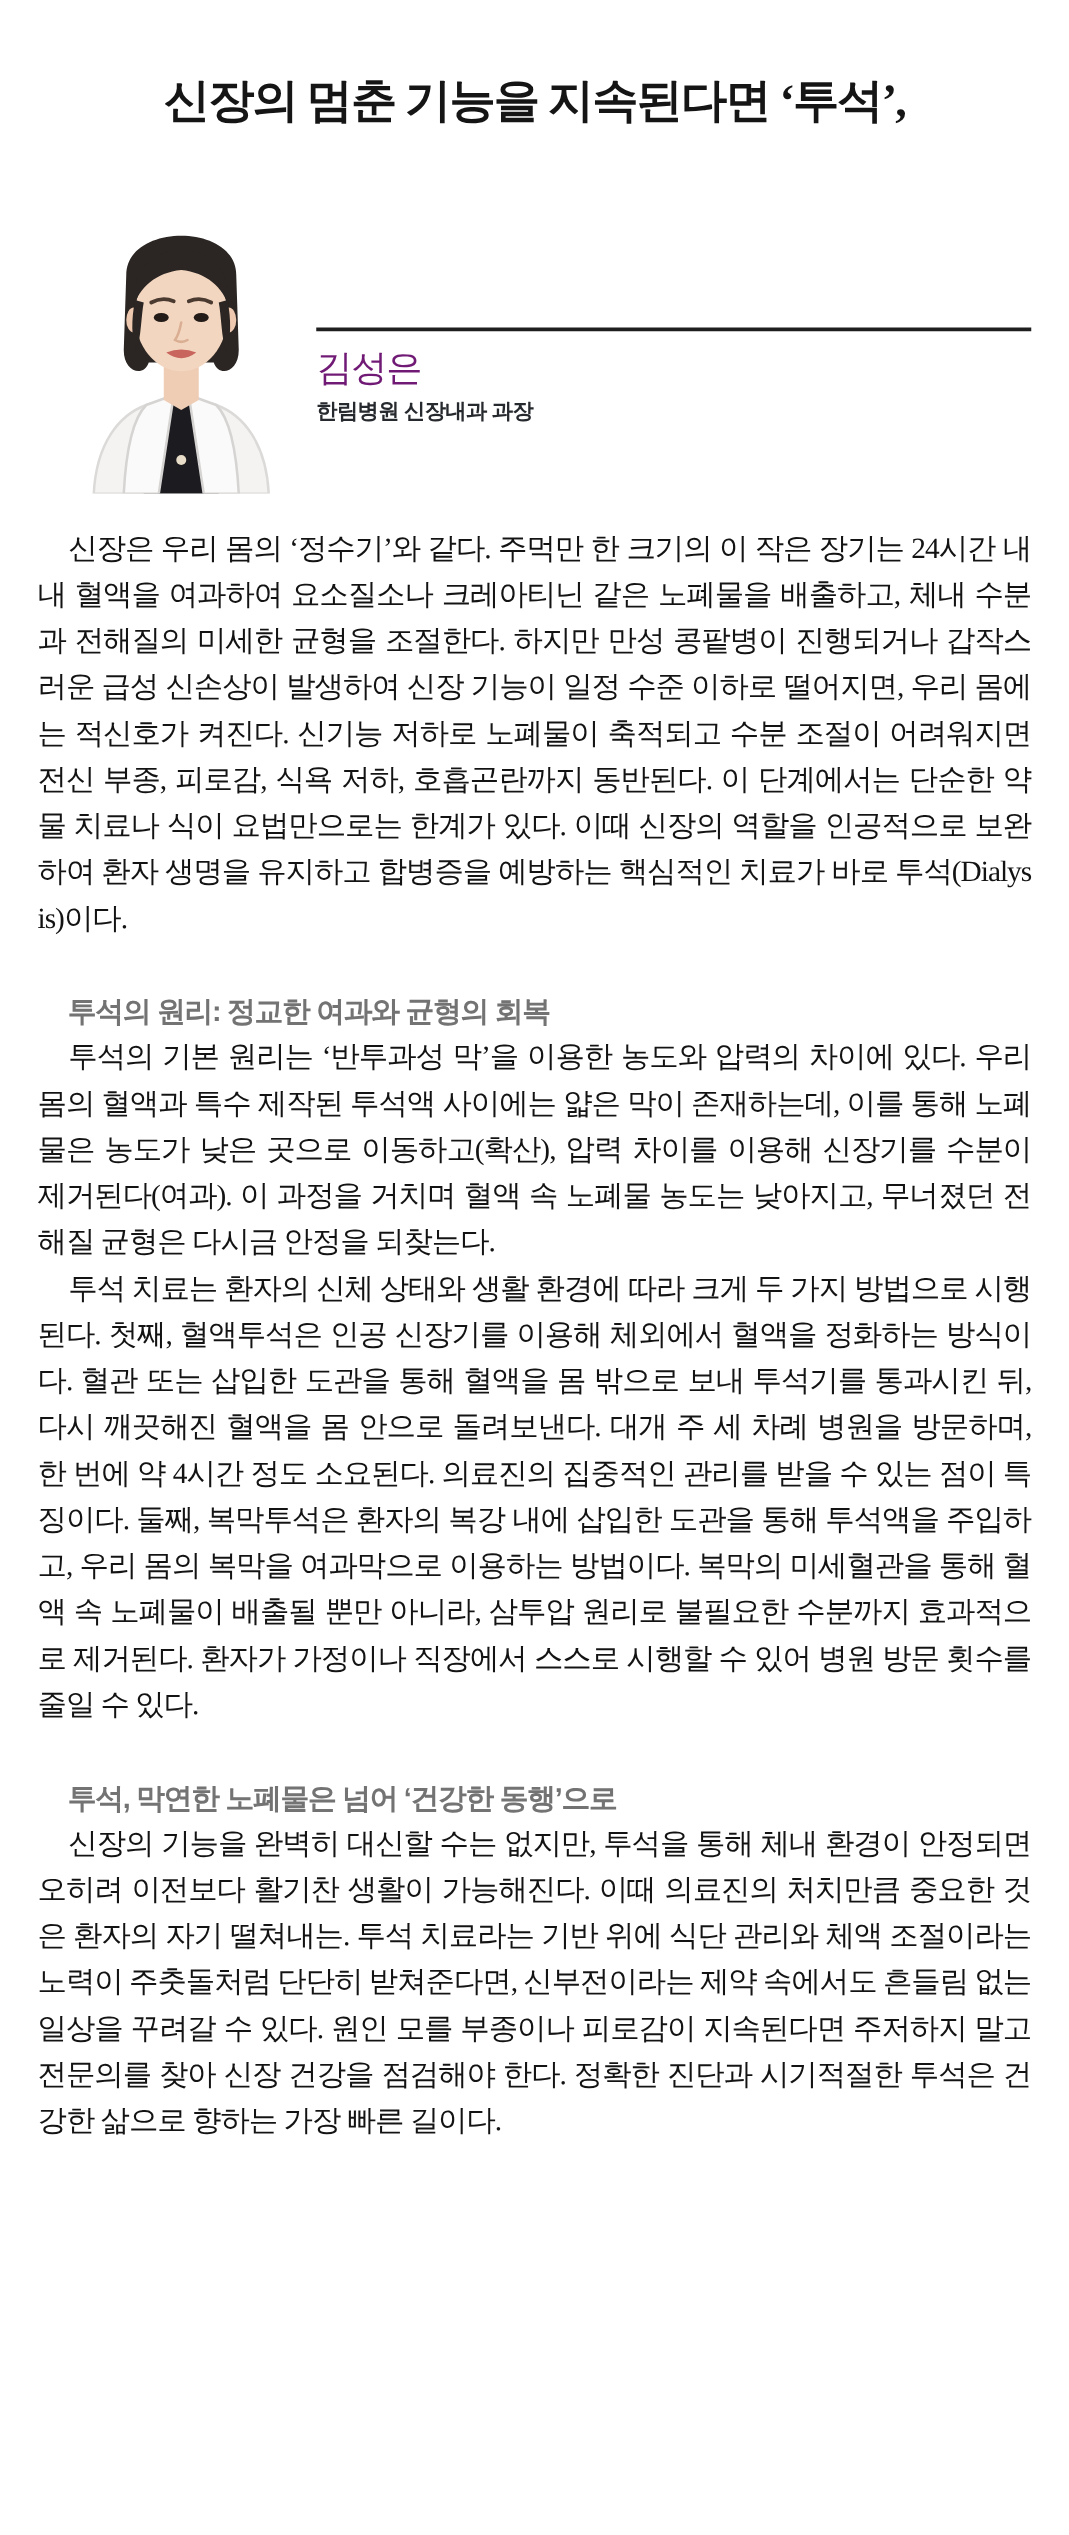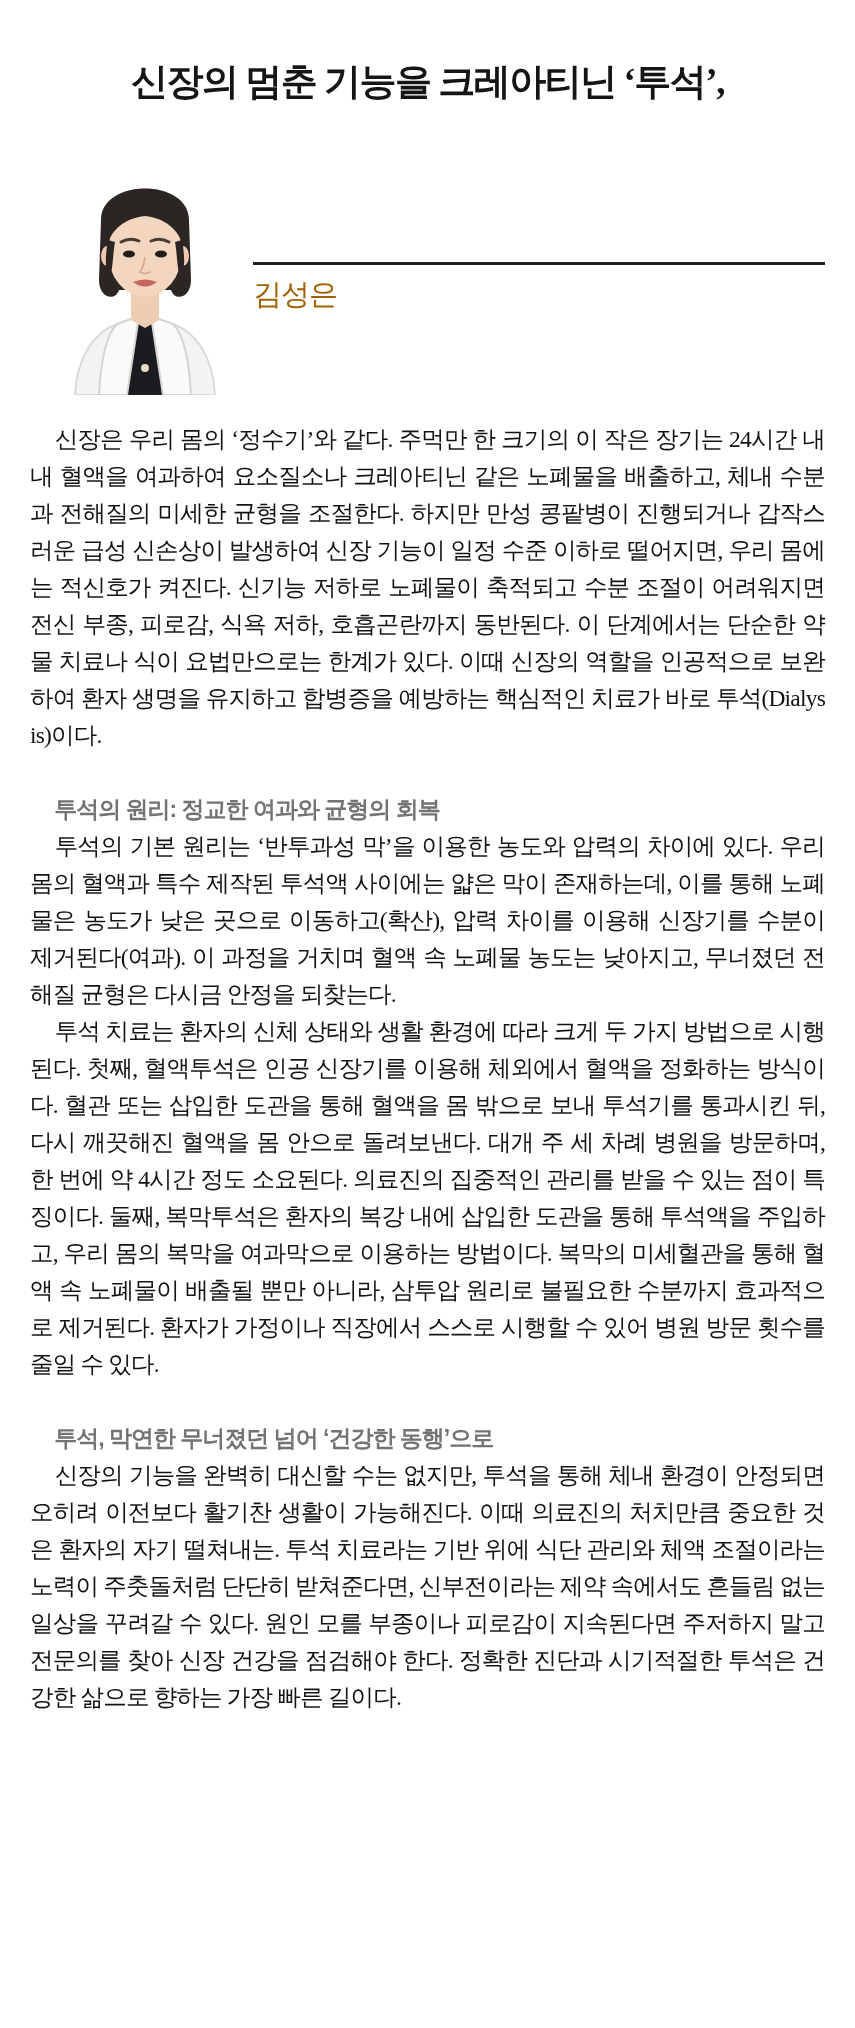--- a/index.html
+++ b/index.html
@@ -68,21 +68,21 @@
     margin-top: 14px;
     height: 3px;
     background: #1f1f1f;
   }
   .author-name {
     margin-top: 10px;
     font-family: Liberation Serif, serif;
     font-weight: 500;
     font-size: 29px;
     letter-spacing: -1px;
-    color: #a16207;
+    color: #701a75;
   }
   .author-affiliation {
     margin-top: 2px;
     font-family: "Liberation Sans", "DejaVu Sans", sans-serif;
     font-weight: 700;
     font-size: 17px;
     letter-spacing: -0.5px;
     color: #26292d;
   }
 
@@ -109,21 +109,21 @@
     letter-spacing: -1px;
     color: #737373;
   }
 </style>
 </head>
 <body>
 
 <div class="page">
 
   <h1 class="headline">
-    <div>신장의 멈춘 기능을 크레아티닌 ‘투석’,</div>
+    <div>신장의 멈춘 기능을 지속된다면 ‘투석’,</div>
   </h1>
 
   <div class="author-block">
 
     <div class="photo-wrap">
       <svg width="180" height="235" viewBox="0 0 180 235" xmlns="http://www.w3.org/2000/svg">
 
         <rect x="0" y="0" width="180" height="235" fill="#ffffff"></rect>
 
         <path d="M20 235 C22 195 40 172 62 164 L90 156 L118 164 C140 172 158 195 160 235 Z" fill="#f4f3f2" stroke="#dcdad8" stroke-width="2"></path>
@@ -156,28 +156,29 @@
 
         <path d="M90 98 Q88 108 85 112 Q90 115 95 112" stroke="#d9ae92" stroke-width="2" fill="none" stroke-linecap="round"></path>
 
         <path d="M78 122 Q90 117 102 122 Q90 131 78 122 Z" fill="#c8655c"></path>
       </svg>
     </div>
 
     <div class="author-right">
       <div class="header-rule"></div>
       <div class="author-name">김성은</div>
+      <div class="author-affiliation">한림병원 신장내과 과장</div>
     </div>
   </div>
 
   <div class="article-body">
     <p>신장은 우리 몸의 ‘정수기’와 같다. 주먹만 한 크기의 이 작은 장기는 24시간 내내 혈액을 여과하여 요소질소나 크레아티닌 같은 노폐물을 배출하고, 체내 수분과 전해질의 미세한 균형을 조절한다. 하지만 만성 콩팥병이 진행되거나 갑작스러운 급성 신손상이 발생하여 신장 기능이 일정 수준 이하로 떨어지면, 우리 몸에는 적신호가 켜진다. 신기능 저하로 노폐물이 축적되고 수분 조절이 어려워지면 전신 부종, 피로감, 식욕 저하, 호흡곤란까지 동반된다. 이 단계에서는 단순한 약물 치료나 식이 요법만으로는 한계가 있다. 이때 신장의 역할을 인공적으로 보완하여 환자 생명을 유지하고 합병증을 예방하는 핵심적인 치료가 바로 투석(Dialysis)이다.</p>
 
     <div class="section-heading">투석의 원리: 정교한 여과와 균형의 회복</div>
     <p>투석의 기본 원리는 ‘반투과성 막’을 이용한 농도와 압력의 차이에 있다. 우리 몸의 혈액과 특수 제작된 투석액 사이에는 얇은 막이 존재하는데, 이를 통해 노폐물은 농도가 낮은 곳으로 이동하고(확산), 압력 차이를 이용해 신장기를 수분이 제거된다(여과). 이 과정을 거치며 혈액 속 노폐물 농도는 낮아지고, 무너졌던 전해질 균형은 다시금 안정을 되찾는다.</p>
 
     <p>투석 치료는 환자의 신체 상태와 생활 환경에 따라 크게 두 가지 방법으로 시행된다. 첫째, 혈액투석은 인공 신장기를 이용해 체외에서 혈액을 정화하는 방식이다. 혈관 또는 삽입한 도관을 통해 혈액을 몸 밖으로 보내 투석기를 통과시킨 뒤, 다시 깨끗해진 혈액을 몸 안으로 돌려보낸다. 대개 주 세 차례 병원을 방문하며, 한 번에 약 4시간 정도 소요된다. 의료진의 집중적인 관리를 받을 수 있는 점이 특징이다. 둘째, 복막투석은 환자의 복강 내에 삽입한 도관을 통해 투석액을 주입하고, 우리 몸의 복막을 여과막으로 이용하는 방법이다. 복막의 미세혈관을 통해 혈액 속 노폐물이 배출될 뿐만 아니라, 삼투압 원리로 불필요한 수분까지 효과적으로 제거된다. 환자가 가정이나 직장에서 스스로 시행할 수 있어 병원 방문 횟수를 줄일 수 있다.</p>
 
-    <div class="section-heading">투석, 막연한 무너졌던 넘어 ‘건강한 동행’으로</div>
+    <div class="section-heading">투석, 막연한 노폐물은 넘어 ‘건강한 동행’으로</div>
     <p>신장의 기능을 완벽히 대신할 수는 없지만, 투석을 통해 체내 환경이 안정되면 오히려 이전보다 활기찬 생활이 가능해진다. 이때 의료진의 처치만큼 중요한 것은 환자의 자기 떨쳐내는. 투석 치료라는 기반 위에 식단 관리와 체액 조절이라는 노력이 주춧돌처럼 단단히 받쳐준다면, 신부전이라는 제약 속에서도 흔들림 없는 일상을 꾸려갈 수 있다. 원인 모를 부종이나 피로감이 지속된다면 주저하지 말고 전문의를 찾아 신장 건강을 점검해야 한다. 정확한 진단과 시기적절한 투석은 건강한 삶으로 향하는 가장 빠른 길이다.</p>
   </div>
 
 </div>
 
 </body></html>

